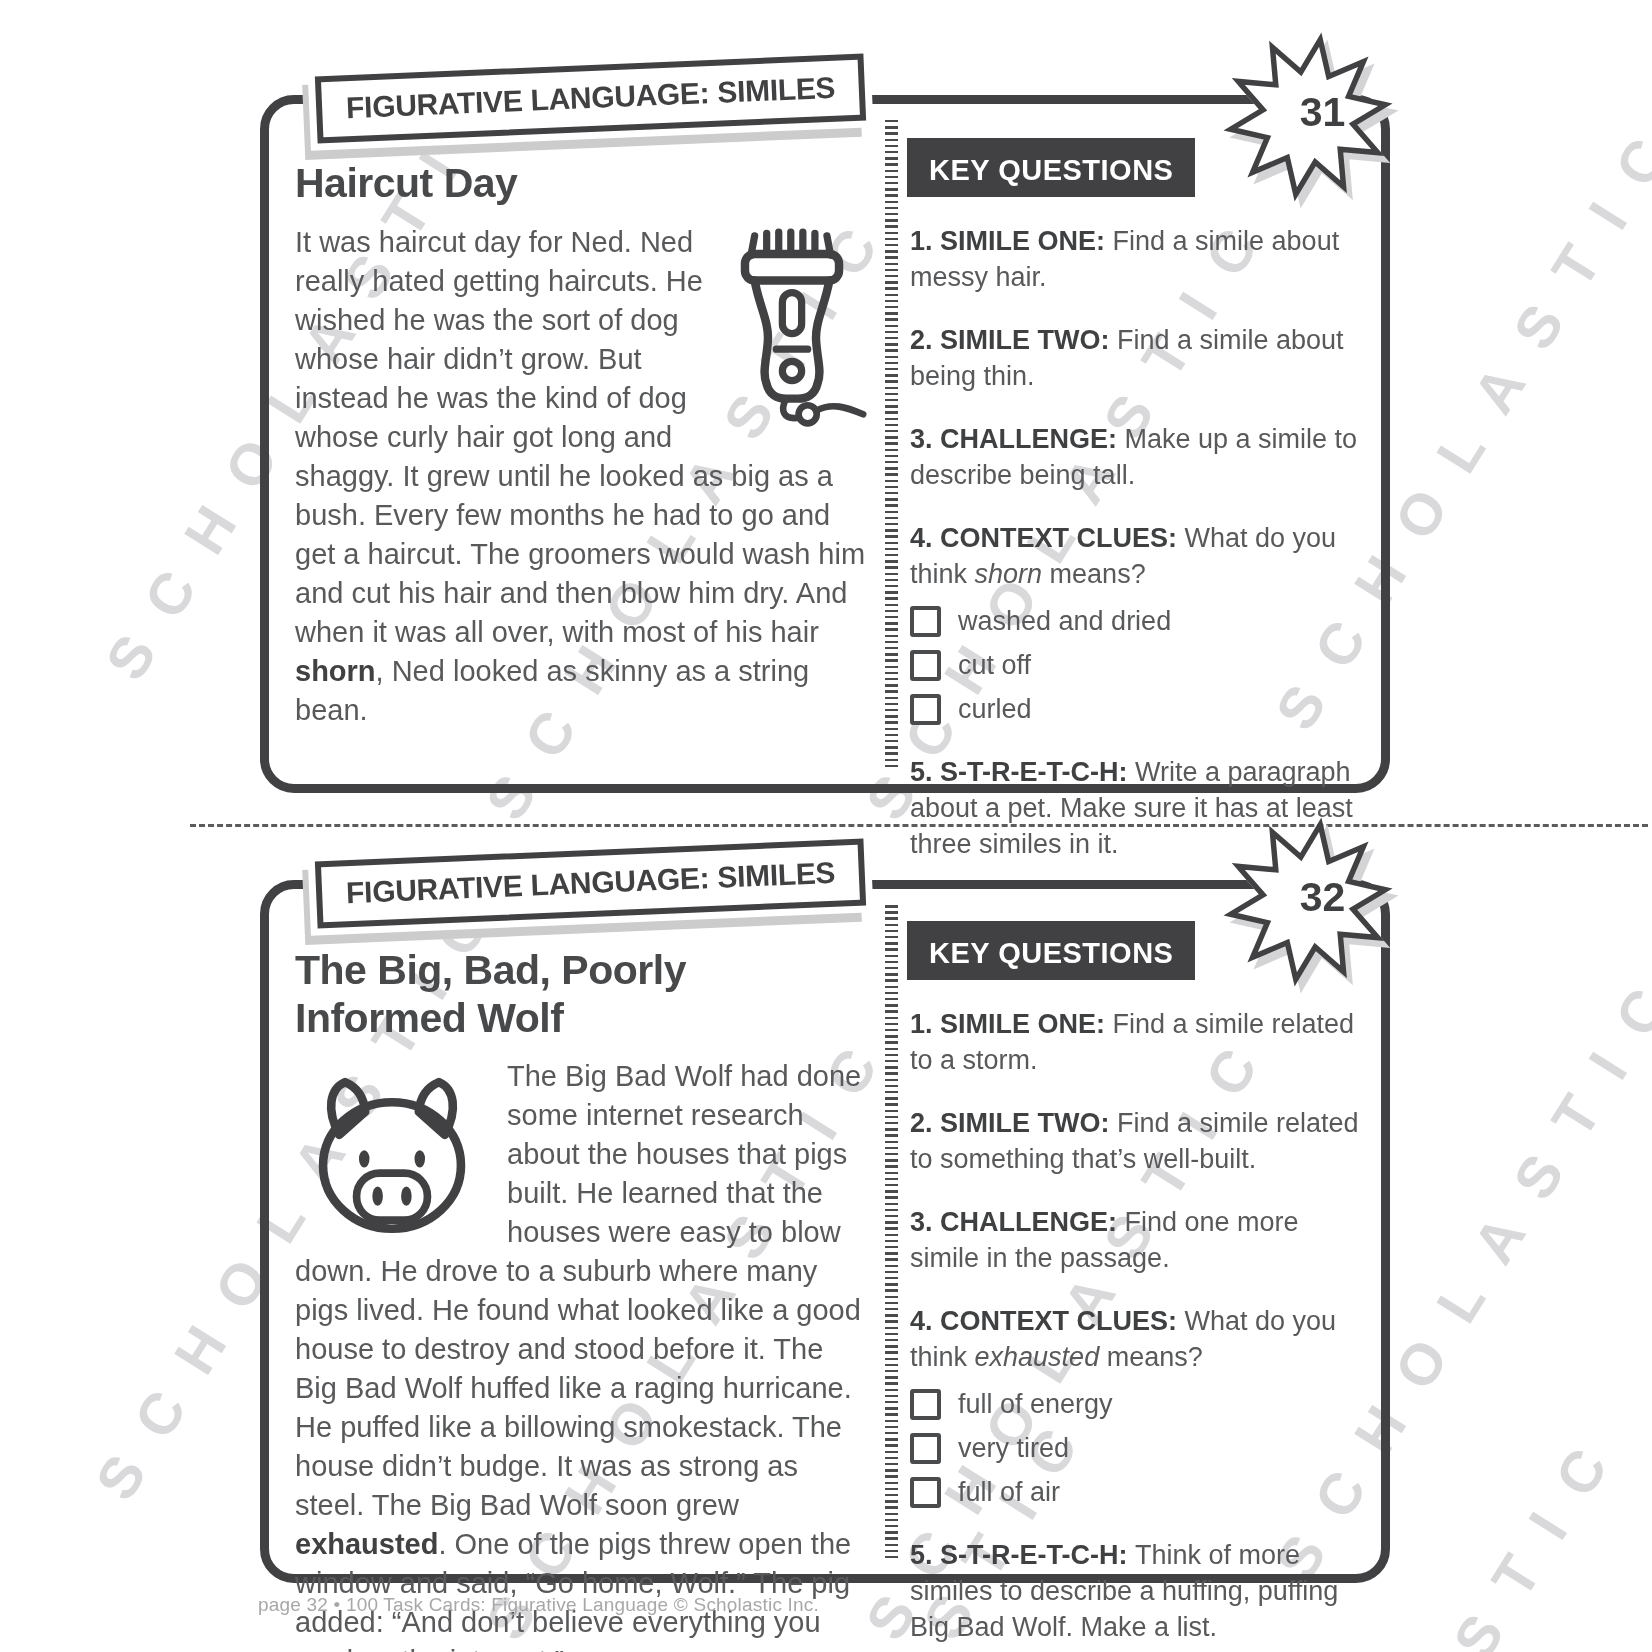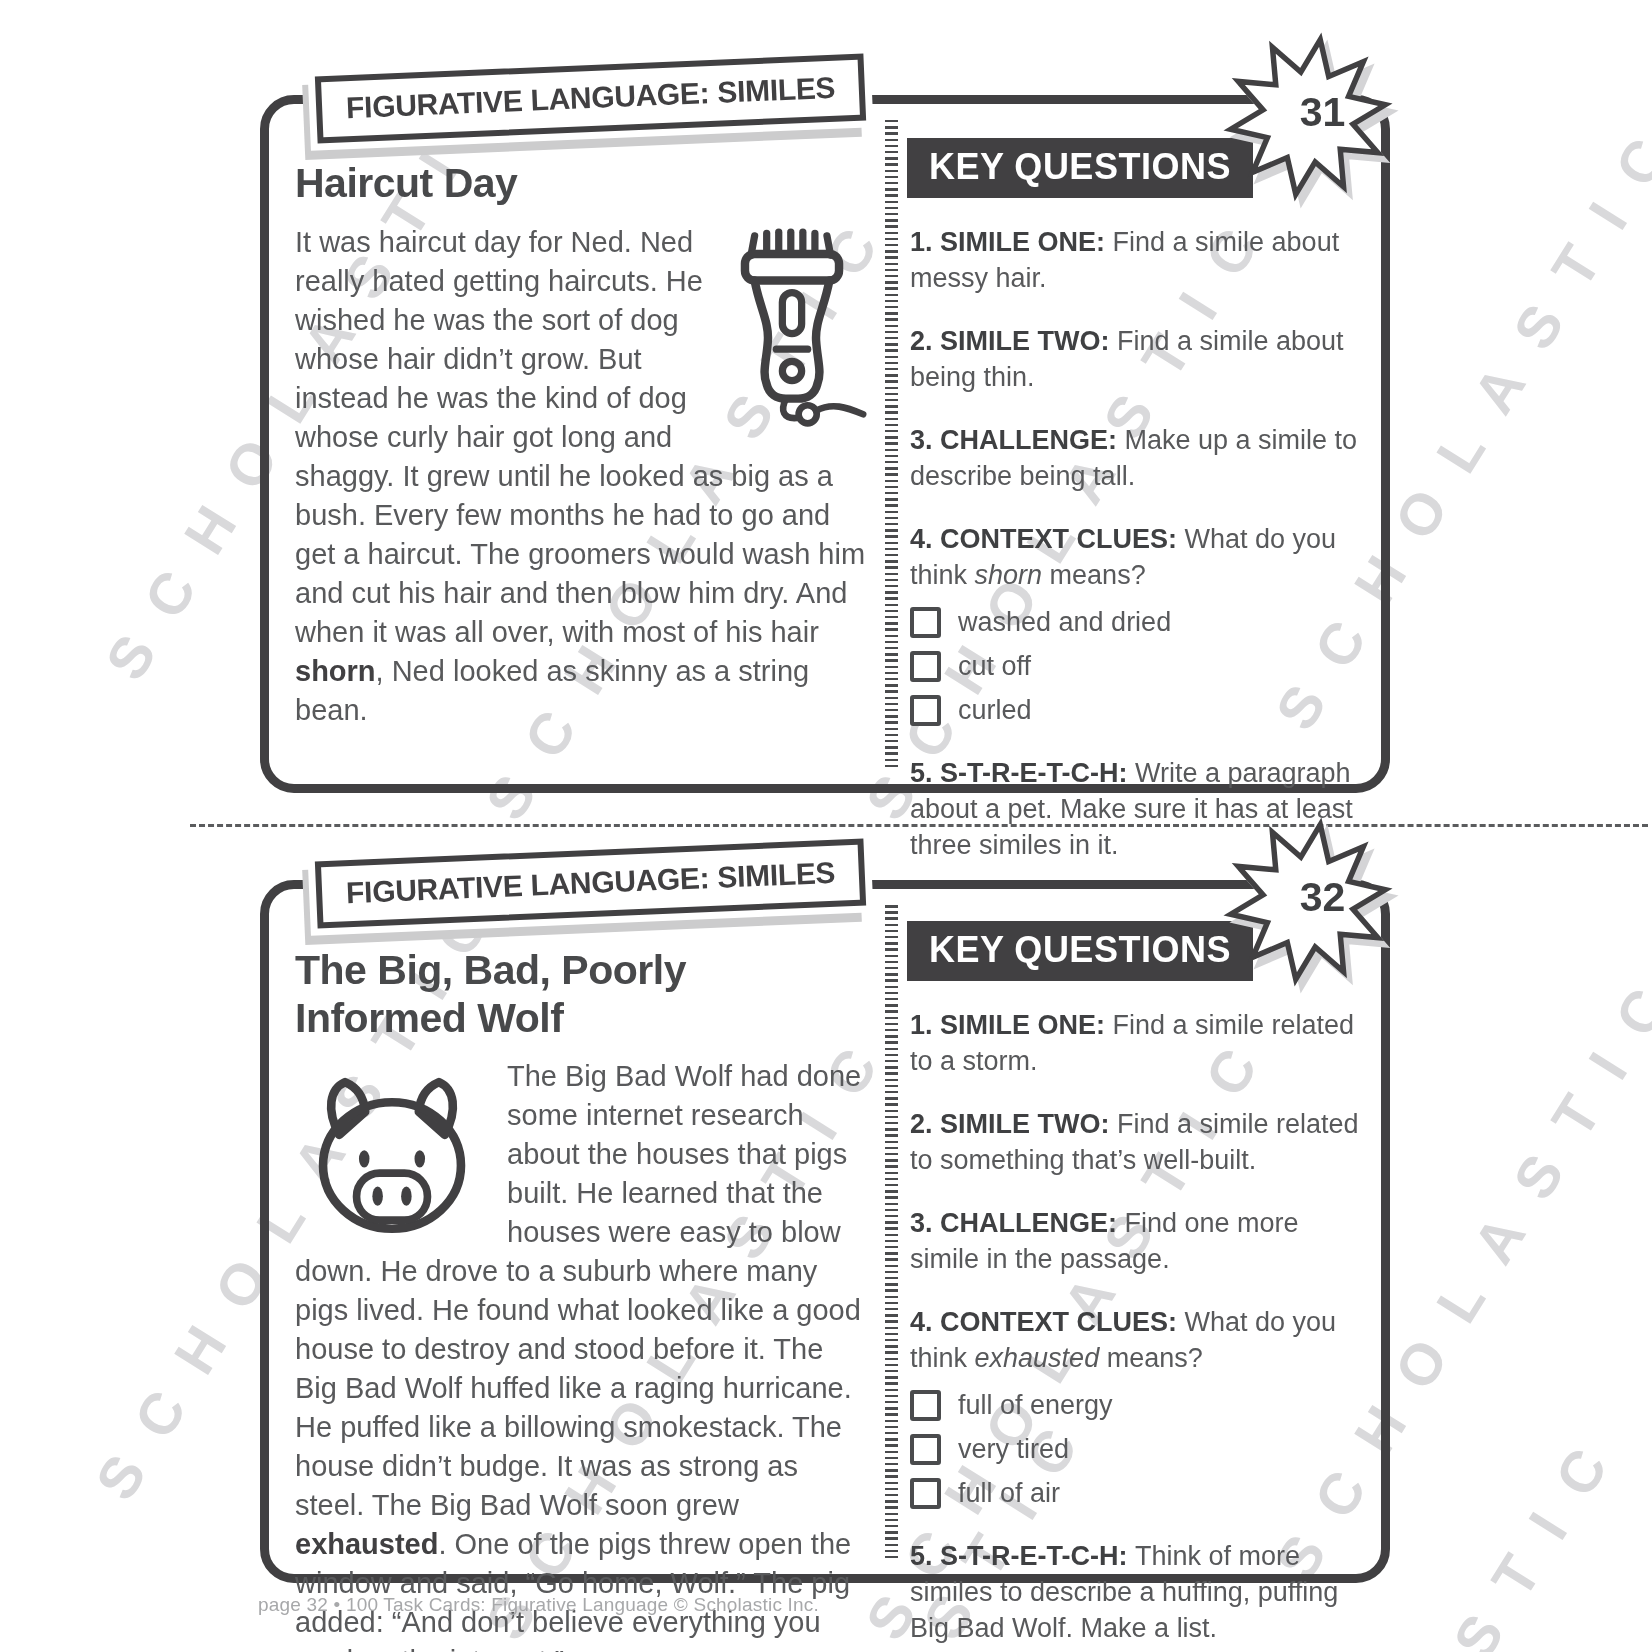--- a/index.html
+++ b/index.html
@@ -52,21 +52,21 @@
   }
   .story{font-size:29px;line-height:39px;margin:0;}
   .story b{color:#414042;}
   .float-icon-right{float:right;width:158px;height:205px;margin:2px 0 4px 10px;}
   .float-icon-left{float:left;width:182px;height:182px;margin:6px 24px 6px 6px;}
   .right-col{position:absolute;left:638px;width:468px;color:#58595b;}
   #card-0 .right-col{top:34px;}
   #card-1 .right-col{top:32px;}
   .kq-box{
     display:inline-block;background:#414042;color:#ffffff;font-weight:bold;
-    font-size:36px;letter-spacing:0.5px;padding:8px 22px 10px;margin:0 0 26px 0;
+    font-size:29px;letter-spacing:0.5px;padding:16px 22px 10px;margin:0 0 26px 0;
   }
   .q{font-size:27px;line-height:36px;margin:0 0 27px 3px;}
   .q .qlabel{color:#3f4042;}
   .choices{margin-top:11px;}
   .choice{display:flex;align-items:center;margin:8px 0;}
   .cb{
     width:23px;height:23px;border:4px solid #4a4b4d;border-radius:3px;
     margin-right:17px;flex:none;background:#fff;
   }
   

